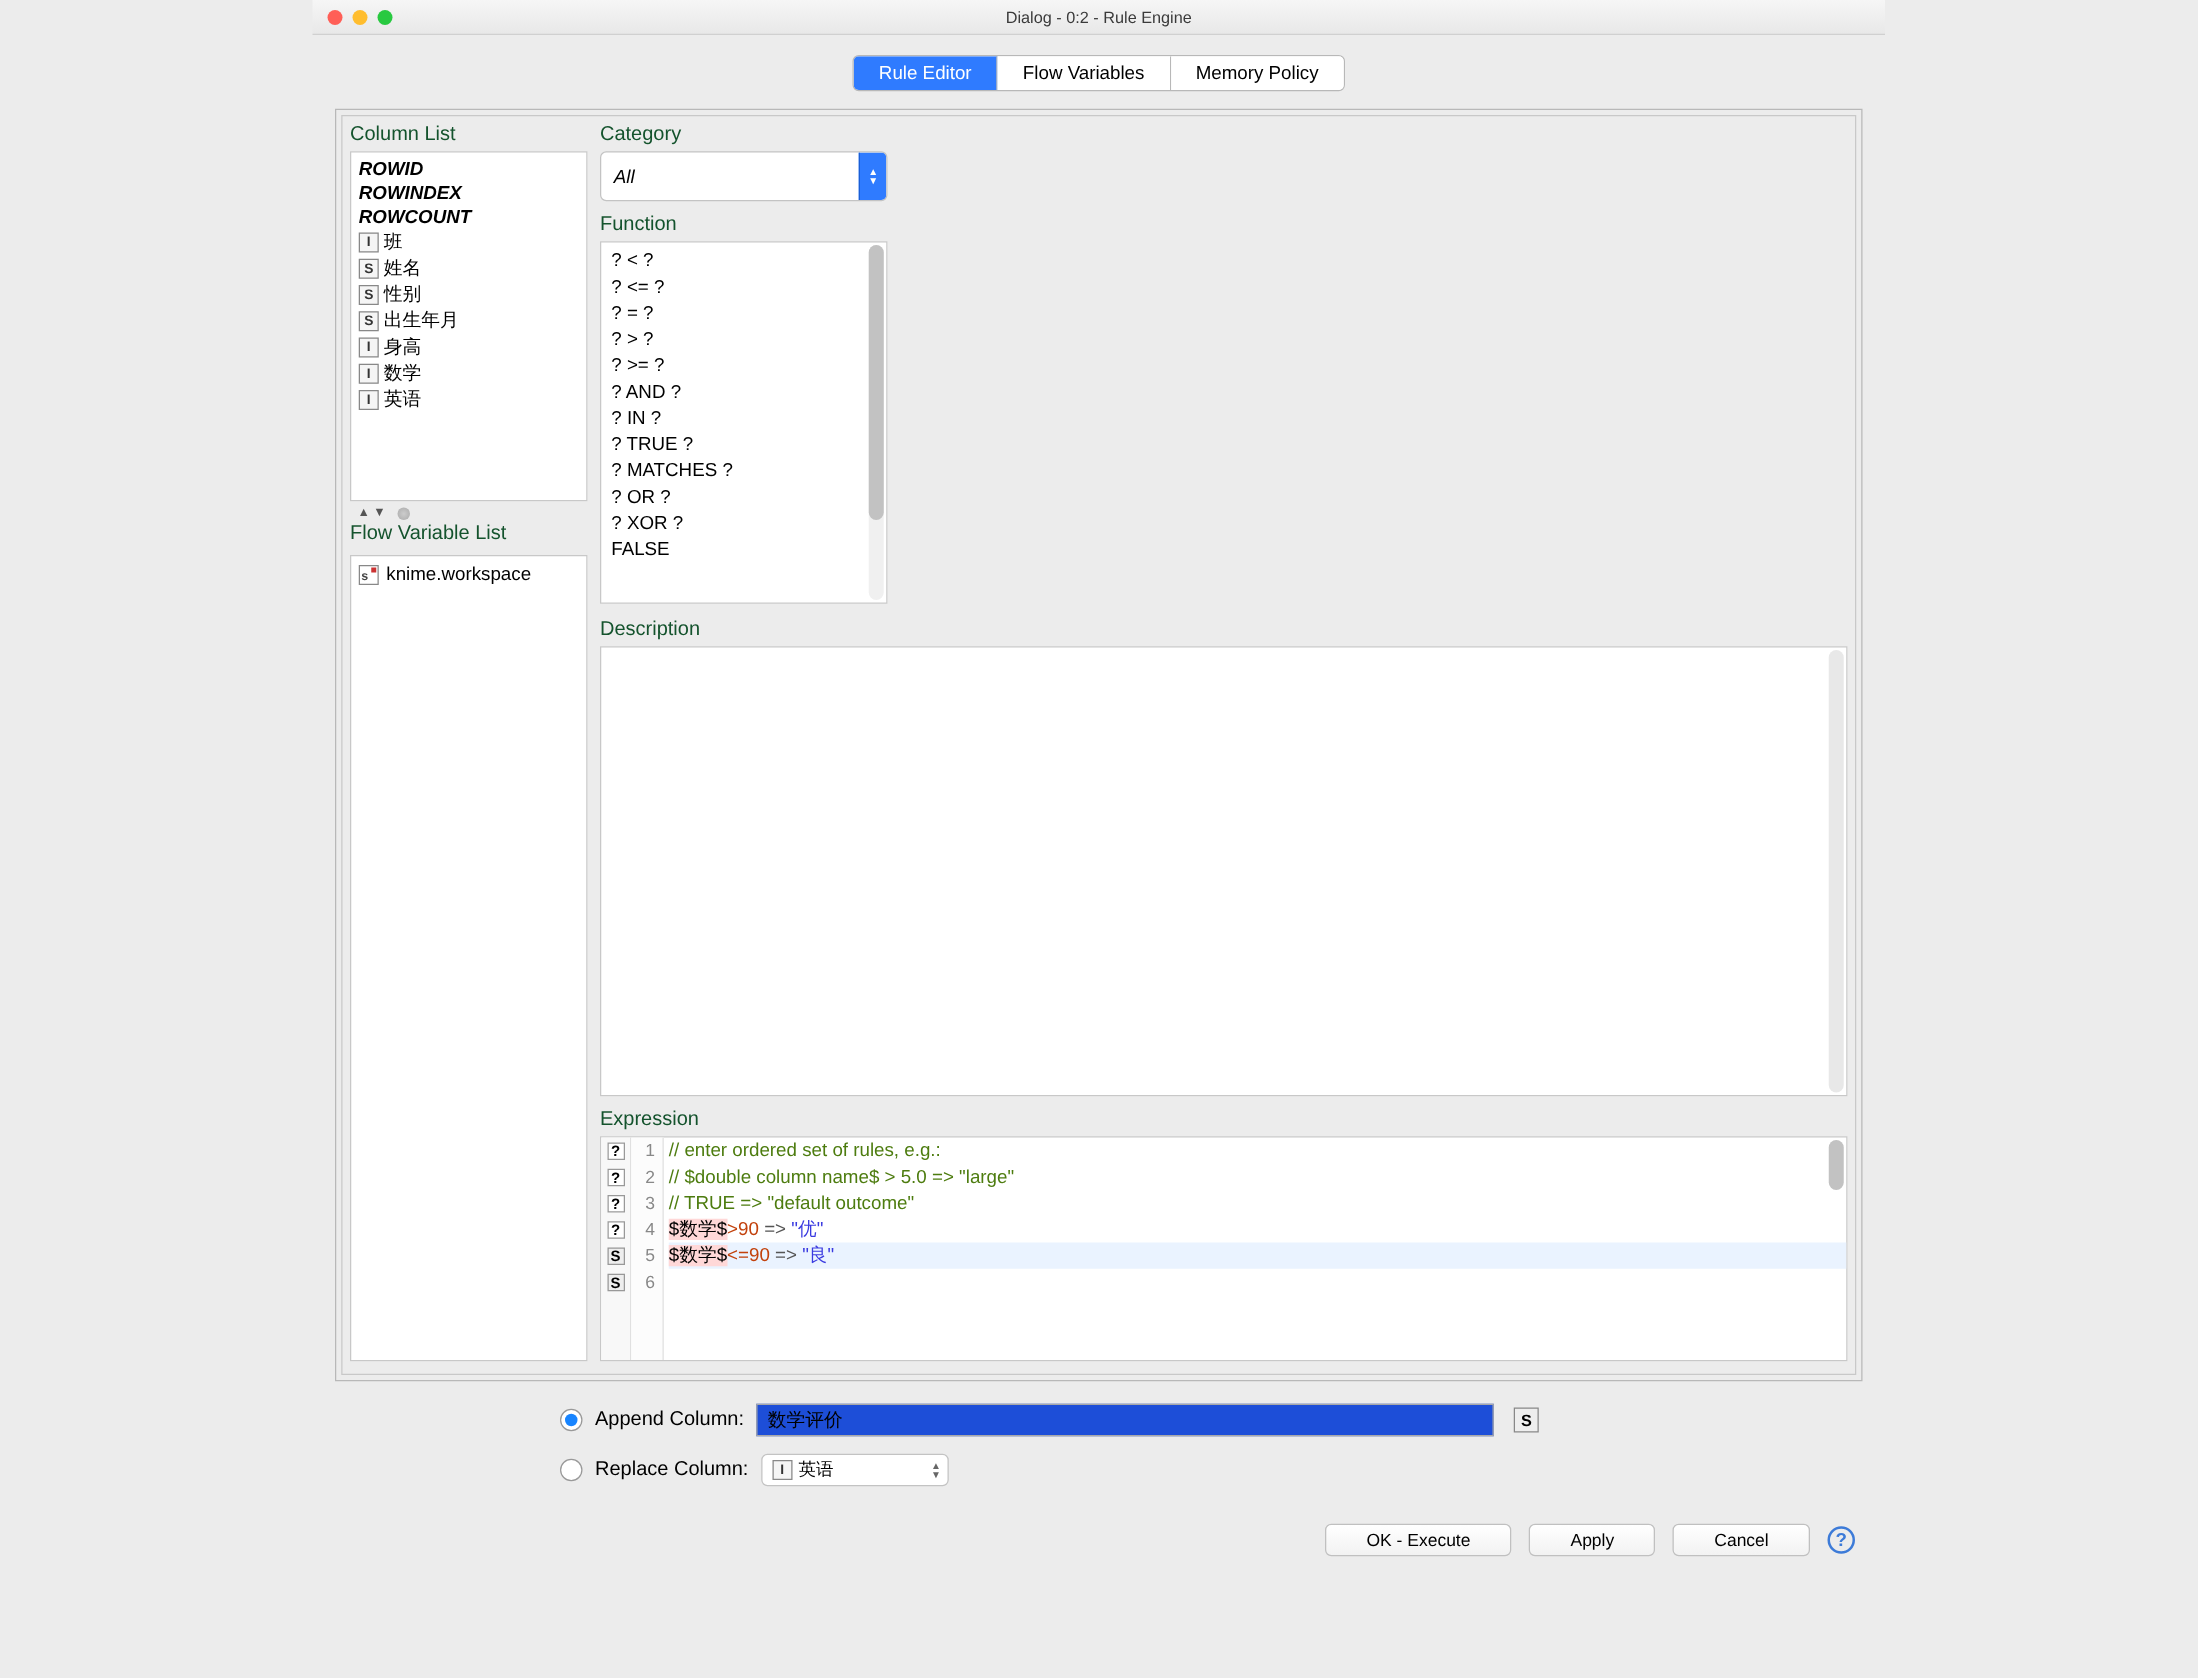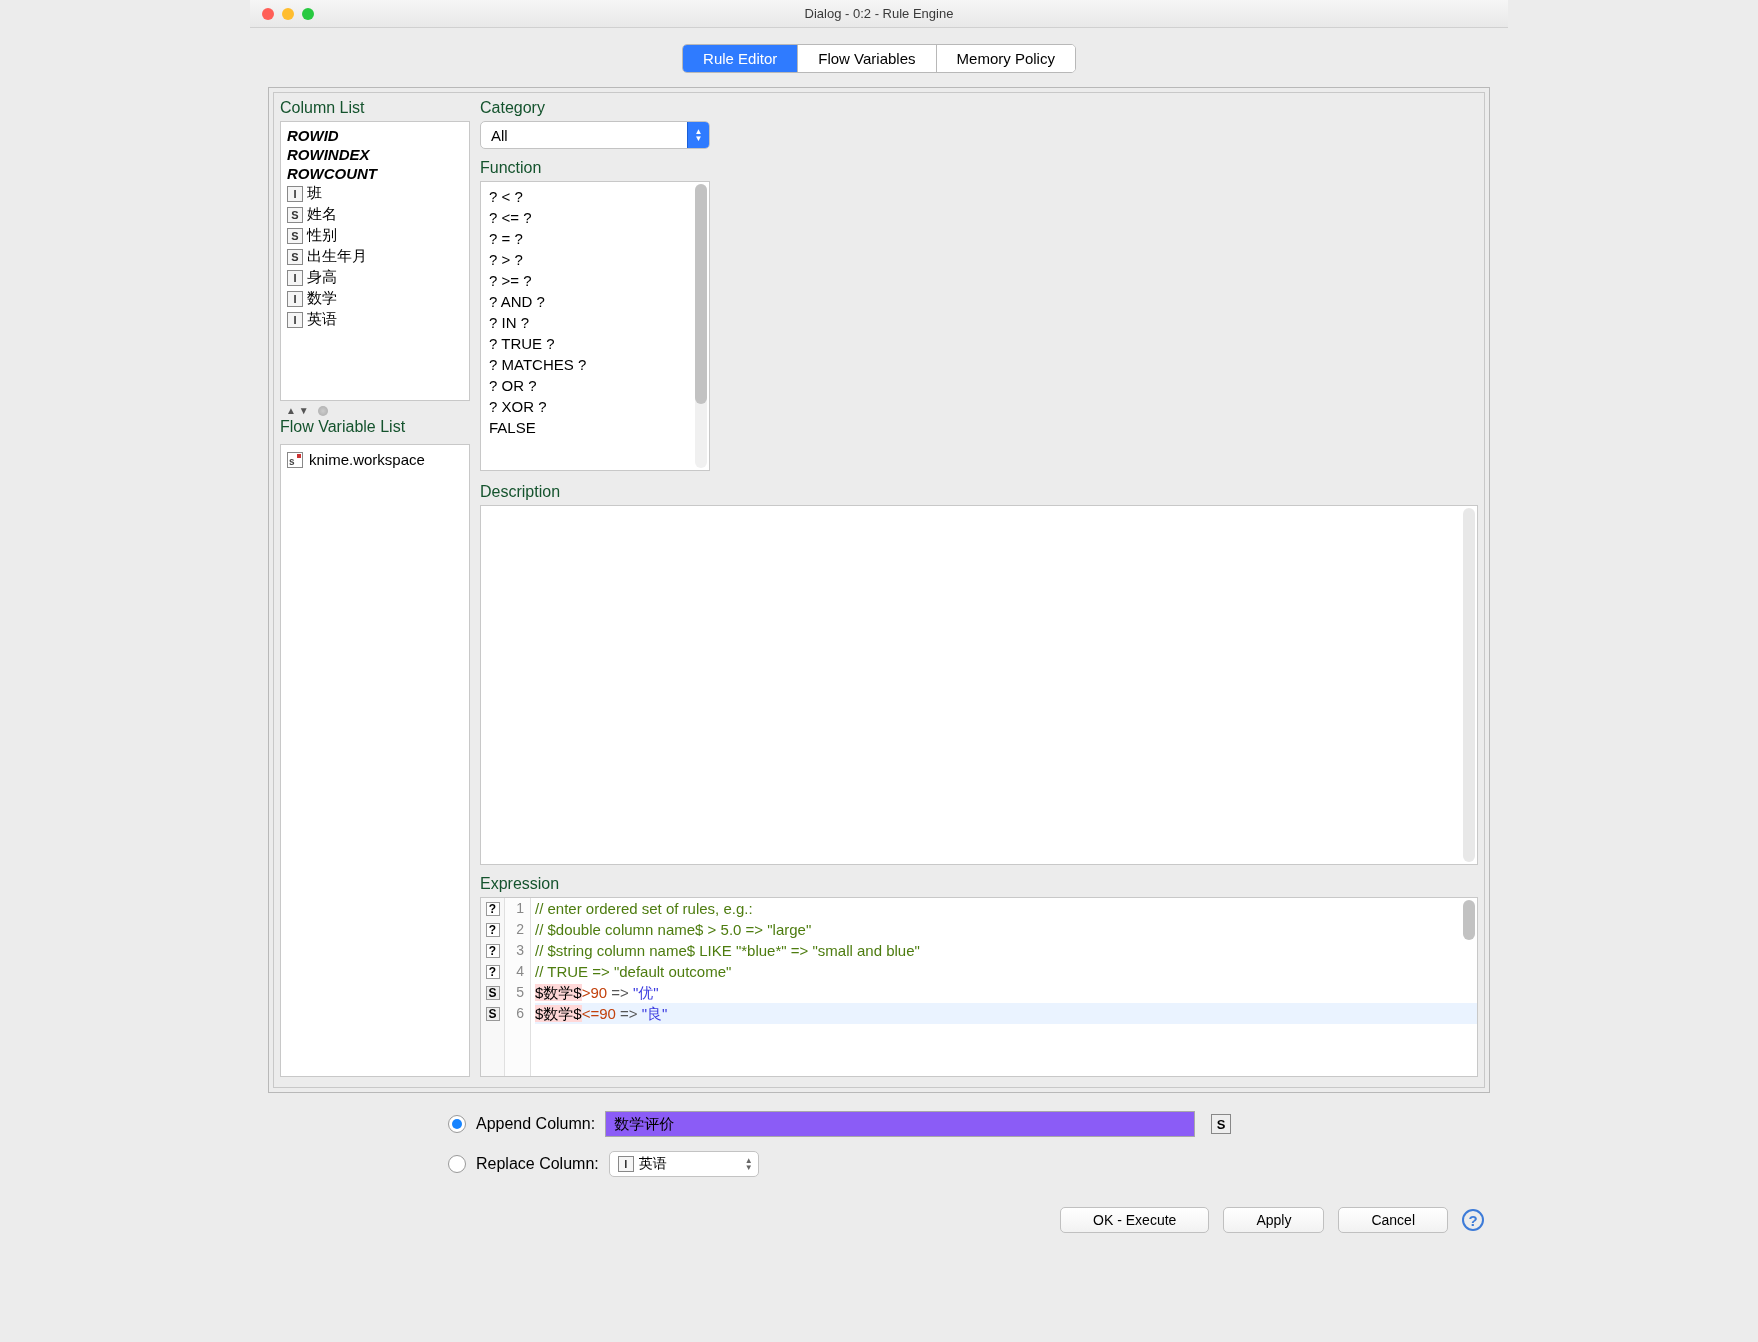--- a/index.html
+++ b/index.html
@@ -27,21 +27,21 @@
     .col-item.italic { font-style: italic; font-weight: 600; }
     .type-badge { display: inline-flex; justify-content: center; align-items: center; width: 16px; height: 16px; border: 1px solid #888; background: #f5f5f5; font-size: 11px; font-weight: bold; color: #333; }
     .triangle-row { font-size: 10px; color: #555; padding: 2px 6px; display: flex; align-items: center; gap: 3px; }
     .flow-list { border: 1px solid #c8c8c8; background: #fff; padding: 6px; flex: 1; margin-top: 4px; min-height: 200px; }
     .flow-item { display: flex; align-items: center; gap: 6px; font-size: 15px; }
     .fv-icon { width: 16px; height: 16px; border: 1px solid #888; background: #fff; position: relative; font-size: 10px; font-weight: bold; display: inline-flex; align-items: flex-end; justify-content: flex-start; padding: 0 1px; color: #444; }
     .fv-icon::after { content: ""; position: absolute; top: 1px; right: 1px; width: 4px; height: 4px; background: #c33; }
     .top-row { display: flex; gap: 12px; flex-direction: column; }
     .cat-block { width: 230px; }
     .desc-block { flex: 1; }
-    .select { display: flex; border: 1px solid #c3c3c3; border-radius: 5px; background: #fff; overflow: hidden; height: 28px; align-items: center; margin-top: 4px; }
+    .select { display: flex; border: 1px solid #c3c3c3; border-radius: 5px; background: #fff; overflow: hidden; height: 40px; align-items: center; margin-top: 4px; font-style: italic; }
     .select-val { flex: 1; padding: 0 10px; font-size: 15px; }
     .select-arrows { width: 22px; height: 100%; background: #2f7bff; display: flex; flex-direction: column; align-items: center; justify-content: center; color: #fff; font-size: 8px; line-height: 7px; border-left: 1px solid #1a5fd6; }
     .desc-box { border: 1px solid #c8c8c8; background: #fff; height: 360px; margin-top: 4px; position: relative; }
     .desc-box::after { content: ""; position: absolute; right: 2px; top: 2px; bottom: 2px; width: 12px; background: linear-gradient(#e8e8e8,#e8e8e8); border-radius: 6px; }
     .func-block { margin-top: 10px; }
     .func-list { border: 1px solid #c8c8c8; background: #fff; height: 290px; overflow: hidden; padding: 4px 8px; margin-top: 2px; position: relative; }
     .func-list .scrolltrack { position: absolute; right: 2px; top: 2px; bottom: 2px; width: 12px; background: #f0f0f0; border-radius: 6px; }
     .func-list .scrollthumb { position: absolute; right: 2px; top: 2px; width: 12px; height: 220px; background: #c2c2c2; border-radius: 6px; }
     .func-item { font-size: 15px; padding: 2px 0; }
     .dot-handle { width: 10px; height: 10px; background: radial-gradient(#ccc,#aaa); border-radius: 50%; margin-left: 6px; }
@@ -59,21 +59,21 @@
     .comment { color: #4d7c0f; }
     .var { background: #ffd8d8; }
     .op { color: #c2410c; }
     .arrow { color: #555; }
     .str { color: #3a3ae0; }
     .hl { background: #eaf3ff; display: block; }
     .out-row { display: flex; align-items: center; gap: 10px; margin: 6px 18px; padding: 4px 0 4px 180px; }
     .radio { width: 18px; height: 18px; border: 1px solid #999; border-radius: 50%; display: inline-flex; align-items: center; justify-content: center; background: #fff; }
     .radio.checked::after { content: ""; width: 10px; height: 10px; background: #1784ff; border-radius: 50%; }
     .out-label { font-size: 16px; }
-    .text-input { flex: 0 0 590px; border: 1px solid #a8a8a8; background: #8b5cf6; height: 26px; padding: 0 8px; font-size: 15px; }
+    .text-input { flex: 0 0 590px; border: 1px solid #a8a8a8; background: #1d4ed8; height: 26px; padding: 0 8px; font-size: 15px; }
     .type-badge2 { display: inline-flex; justify-content: center; align-items: center; width: 20px; height: 20px; border: 1px solid #888; background: #eee; font-size: 13px; font-weight: bold; margin-left: 6px; }
     .col-select { display: flex; border: 1px solid #c3c3c3; border-radius: 5px; background: #fff; width: 150px; height: 26px; align-items: center; }
     .col-select .cs-val { flex: 1; padding: 0 8px; display: flex; align-items: center; gap: 5px; }
     .col-select .cs-arrows { width: 18px; display: flex; flex-direction: column; align-items: center; justify-content: center; font-size: 8px; color: #666; line-height: 7px; }
     .footer { display: flex; justify-content: flex-end; gap: 14px; padding: 20px 24px 18px; align-items: center; }
     .btn { border: 1px solid #c0c0c0; border-radius: 5px; background: linear-gradient(#fff,#f2f2f2); padding: 4px 32px; font-size: 14px; cursor: pointer; min-width: 100px; text-align: center; }
     .help-icon { width: 22px; height: 22px; border: 2px solid #3d7bd8; border-radius: 50%; display: inline-flex; align-items: center; justify-content: center; color: #3d7bd8; font-weight: bold; font-size: 15px; }
   </style>
 </head>
 <body>
@@ -209,21 +209,20 @@
               <div>1</div>
               <div>2</div>
               <div>3</div>
               <div>4</div>
               <div>5</div>
               <div>6</div>
             </div>
             <div class="code-area">
               <div class="code-line"><span class="comment">// enter ordered set of rules, e.g.:</span></div>
               <div class="code-line"><span class="comment">// $double column name$ &gt; 5.0 =&gt; "large"</span></div>
-              <div class="code-line"><span class="comment">// $string column name$ LIKE "*blue*" =&gt; "small and blue"</span></div>
               <div class="code-line"><span class="comment">// TRUE =&gt; "default outcome"</span></div>
               <div class="code-line"><span class="var">$数学$</span><span class="op">&gt;90 </span><span class="arrow">=&gt;</span><span class="str"> "优"</span></div>
               <div class="code-line hl"><span class="var">$数学$</span><span class="op">&lt;=90 </span><span class="arrow">=&gt;</span><span class="str"> "良"</span></div>
             </div>
           </div>
         </div>
       </div>
     </div>
   </div>
 

